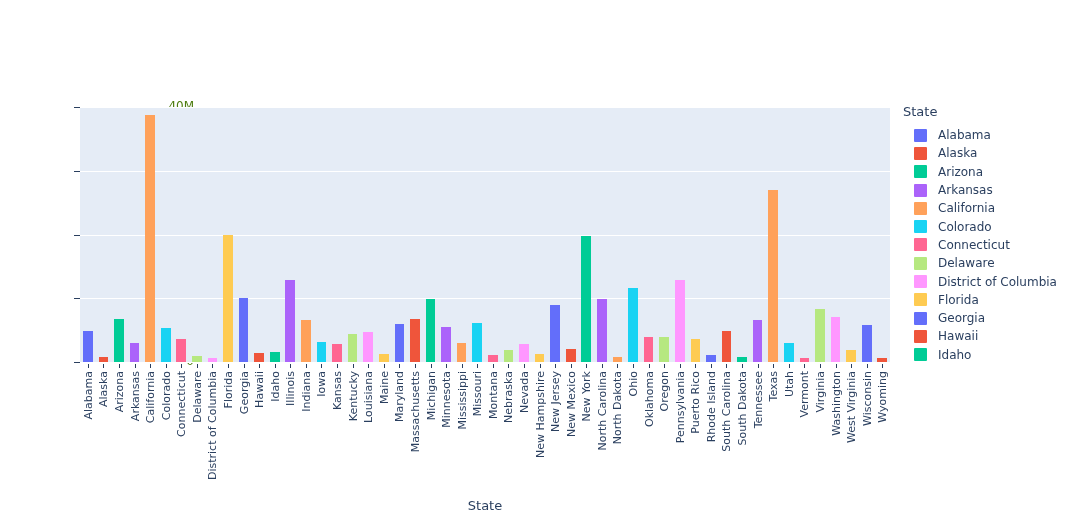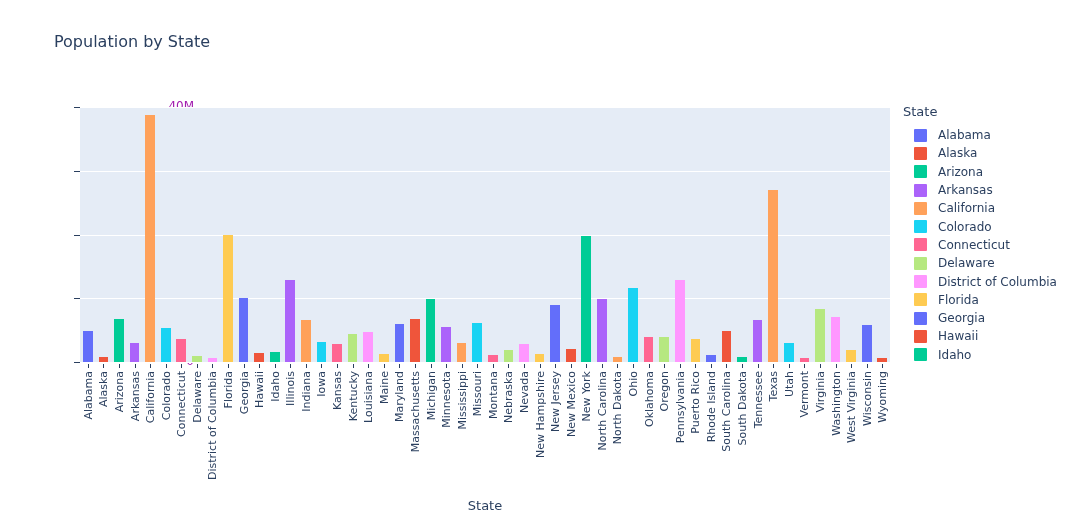--- a/index.html
+++ b/index.html
@@ -63,21 +63,21 @@
     min-height: 1px;
   }
 
   
   .ytick {
     position: absolute;
     right: 884px;   
     width: 100px;
     text-align: right;
     font-size: 12px;
-    color: #a21caf;
+    color: #4d7c0f;
     white-space: nowrap;
   }
   .ytick-mark {
     position: absolute;
     left: 74px;
     width: 6px;
     height: 1px;
     background: #2a3f5f;
   }
 
@@ -156,21 +156,20 @@
     font-size: 12px;
     color: #2a3f5f;
     white-space: nowrap;
   }
 </style>
 </head>
 <body>
 
 <div id="root">
 
-  <div id="chart-title">Population by State</div>
 
   <div id="yticks">
       <div class="ytick" style="top: 354px;">0</div>
       <div class="ytick-mark" style="top: 362px; position: absolute;"></div>
       <div class="ytick" style="top: 290.25px;">10M</div>
       <div class="ytick-mark" style="top: 298.25px; position: absolute;"></div>
       <div class="ytick" style="top: 226.5px;">20M</div>
       <div class="ytick-mark" style="top: 234.5px; position: absolute;"></div>
       <div class="ytick" style="top: 162.75px;">30M</div>
       <div class="ytick-mark" style="top: 170.75px; position: absolute;"></div>

